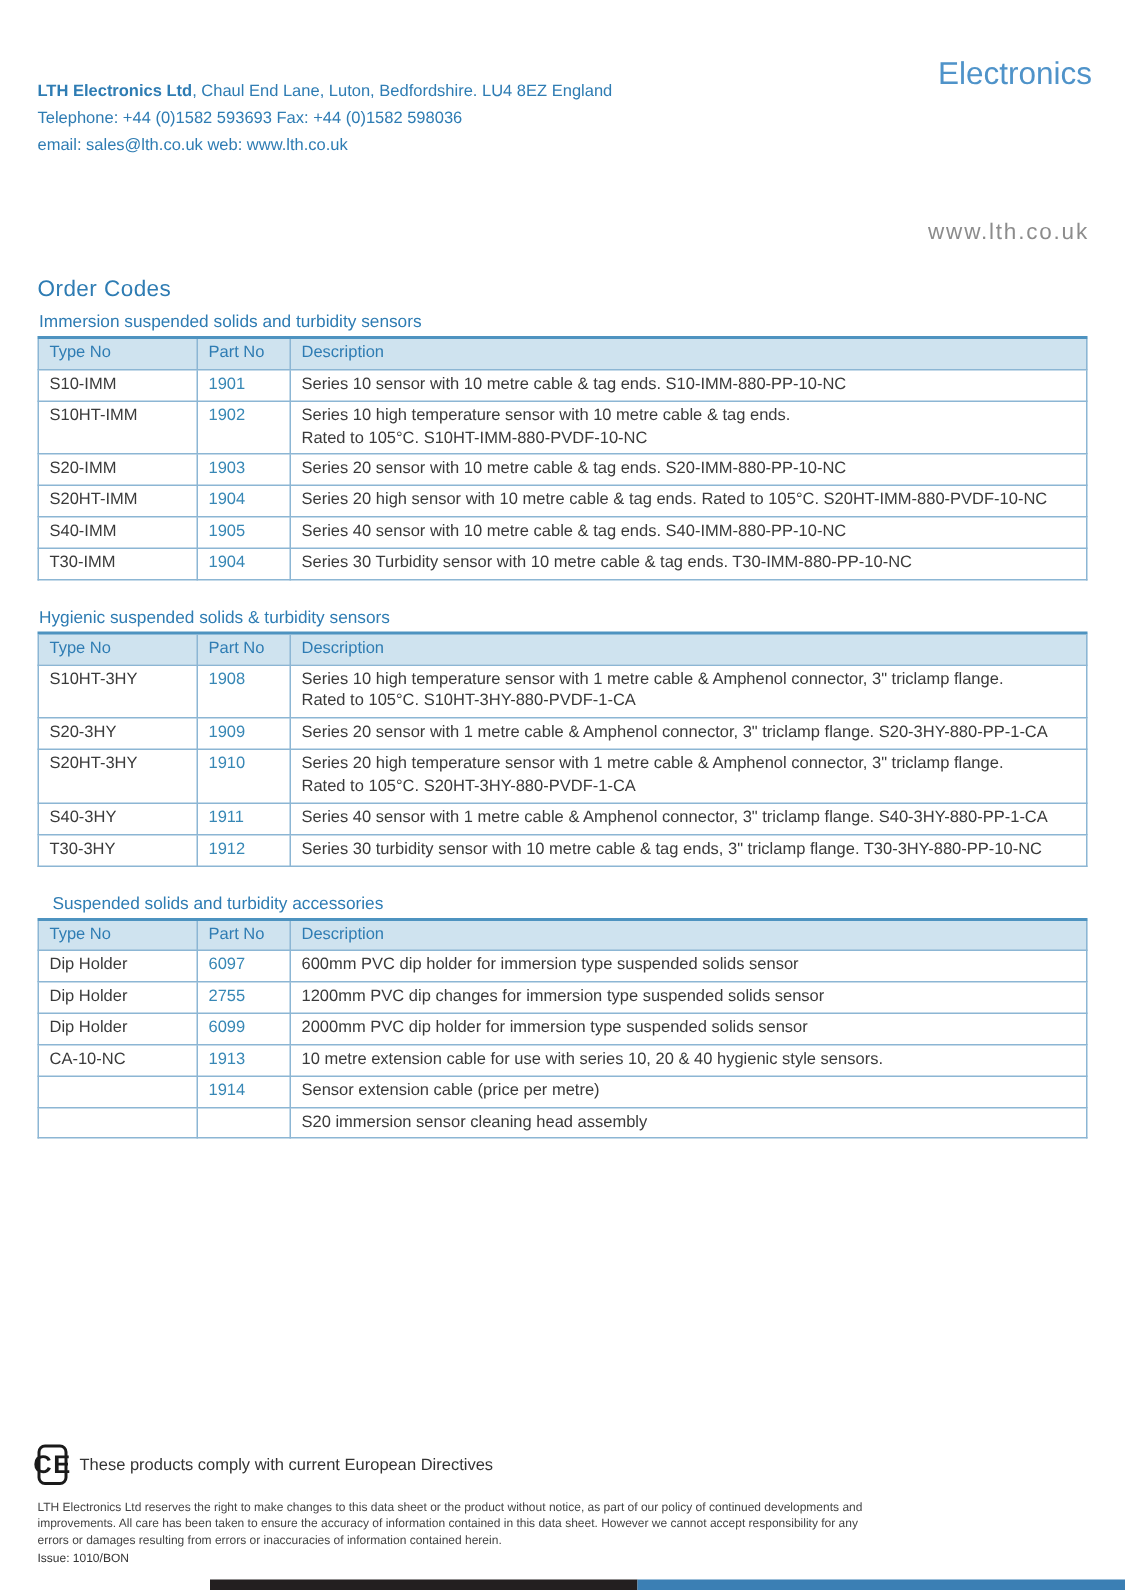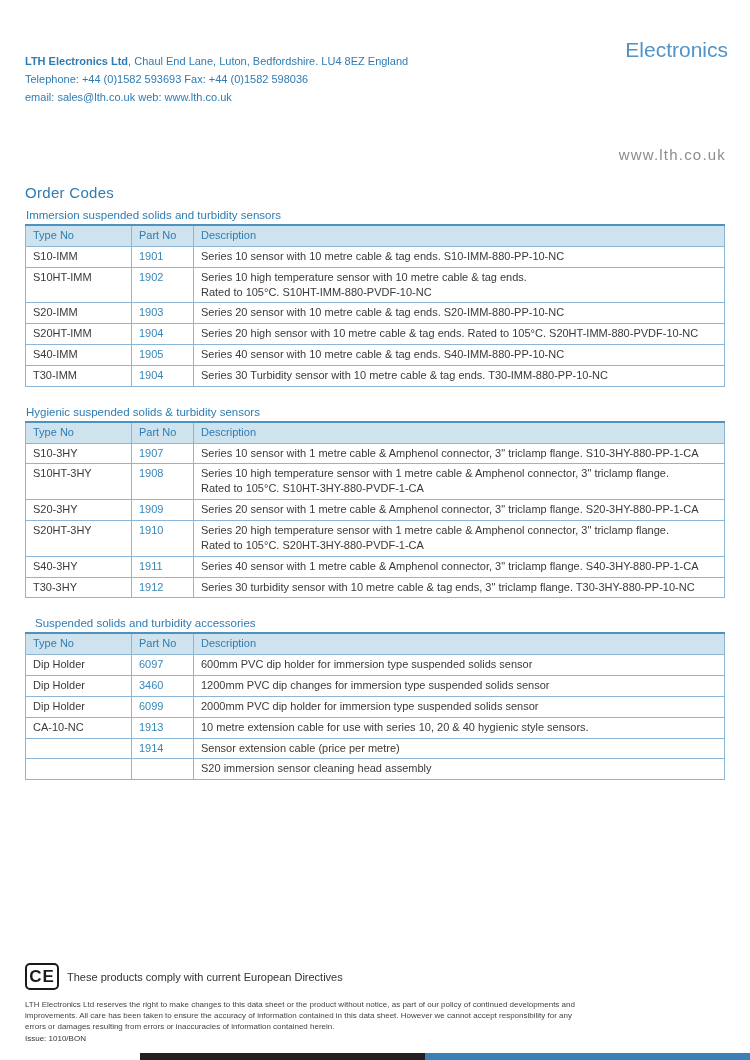--- a/index.html
+++ b/index.html
@@ -91,21 +91,21 @@
   col.c-part { width: 62px; }
   td.col-part { color: var(--part-blue, #3787b5); margin-left: 48px; }
   
   .ce-row {
     position: absolute;
     top: 963px; left: 25px;
     display: flex;
     align-items: center;
   }
   .ce-mark {
-    width: 34px; height: 27px;
+    width: 20px; height: 27px;
     border: 2px solid #1a1a1a;
     border-radius: 5px;
     display: flex;
     align-items: center;
     justify-content: center;
     font-size: 17px;
     font-weight: bold;
     letter-spacing: 1px;
     color: #1a1a1a;
   }
@@ -232,27 +232,20 @@
           </colgroup>
         <thead>
             <tr>
               <th>Type No</th>
               <th>Part No</th>
               <th>Description</th>
             </tr>
           </thead>
         <tbody>
             <tr>
-              <td class="col-type">S10-3HY</td>
-              <td class="col-part">1907</td>
-              <td class="col-desc">
-                <div>Series 10 sensor with 1 metre cable &amp; Amphenol connector, 3" triclamp flange. S10-3HY-880-PP-1-CA</div>
-              </td>
-            </tr>
-            <tr>
               <td class="col-type">S10HT-3HY</td>
               <td class="col-part">1908</td>
               <td class="col-desc">
                 <div>Series 10 high temperature sensor with 1 metre cable &amp; Amphenol connector, 3" triclamp flange.</div>
                 <div>Rated to 105°C. S10HT-3HY-880-PVDF-1-CA</div>
               </td>
             </tr>
             <tr>
               <td class="col-type">S20-3HY</td>
               <td class="col-part">1909</td>
@@ -303,21 +296,21 @@
         <tbody>
             <tr>
               <td class="col-type">Dip Holder</td>
               <td class="col-part">6097</td>
               <td class="col-desc">
                 <div>600mm PVC dip holder for immersion type suspended solids sensor</div>
               </td>
             </tr>
             <tr>
               <td class="col-type">Dip Holder</td>
-              <td class="col-part">3460</td>
+              <td class="col-part">2755</td>
               <td class="col-desc">
                 <div>1200mm PVC dip changes for immersion type suspended solids sensor</div>
               </td>
             </tr>
             <tr>
               <td class="col-type">Dip Holder</td>
               <td class="col-part">6099</td>
               <td class="col-desc">
                 <div>2000mm PVC dip holder for immersion type suspended solids sensor</div>
               </td>

